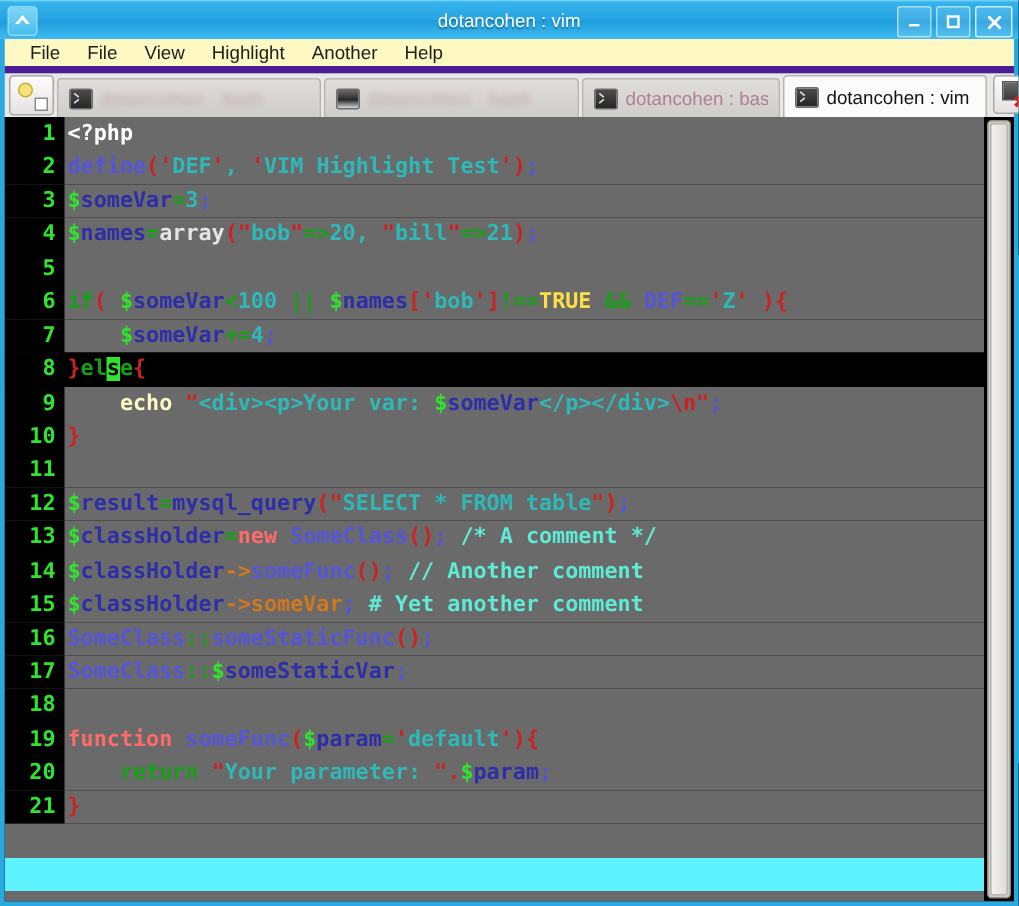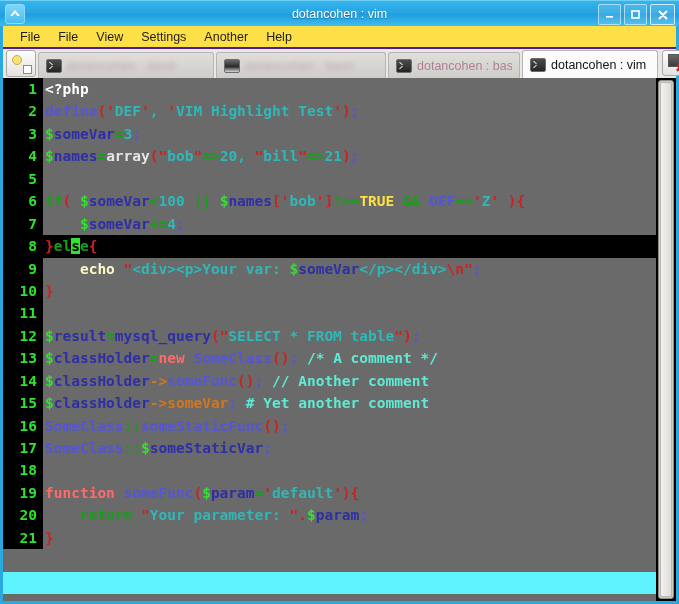--- a/index.html
+++ b/index.html
@@ -76,22 +76,22 @@
     width: 23px;
   }
   .wbtn svg { display: block; }
 
   
   .menubar {
     position: absolute;
     left: 3px; top: 26px;
     width: 673px;
     height: 23px;
-    background: #fde047;
-    border-bottom: 2px solid #4c1d95;
+    background: #fef9c3;
+    border-bottom: 5px solid #4c1d95;
     box-sizing: border-box;
     display: flex;
     align-items: center;
     padding-left: 8px;
   }
   .menu-item {
     font-size: 12.5px;
     color: #1e1e1e;
     padding: 2px 9px;
     border-radius: 2px;
@@ -383,21 +383,21 @@
             <path d="M2.5 2.5 L9.5 9.5 M9.5 2.5 L2.5 9.5" stroke="#fff" stroke-width="1.9" stroke-linecap="round"></path>
           </svg>
       </div>
     </div>
   </div>
 
   <div class="menubar">
     <div class="menu-item">File</div>
     <div class="menu-item">File</div>
     <div class="menu-item">View</div>
-    <div class="menu-item">Settings</div>
+    <div class="menu-item">Highlight</div>
     <div class="menu-item">Another</div>
     <div class="menu-item">Help</div>
   </div>
 
   <div class="tabbar">
     <div class="newtab-btn">
       <span class="sun"></span>
       <span class="corner"></span>
     </div>
 

